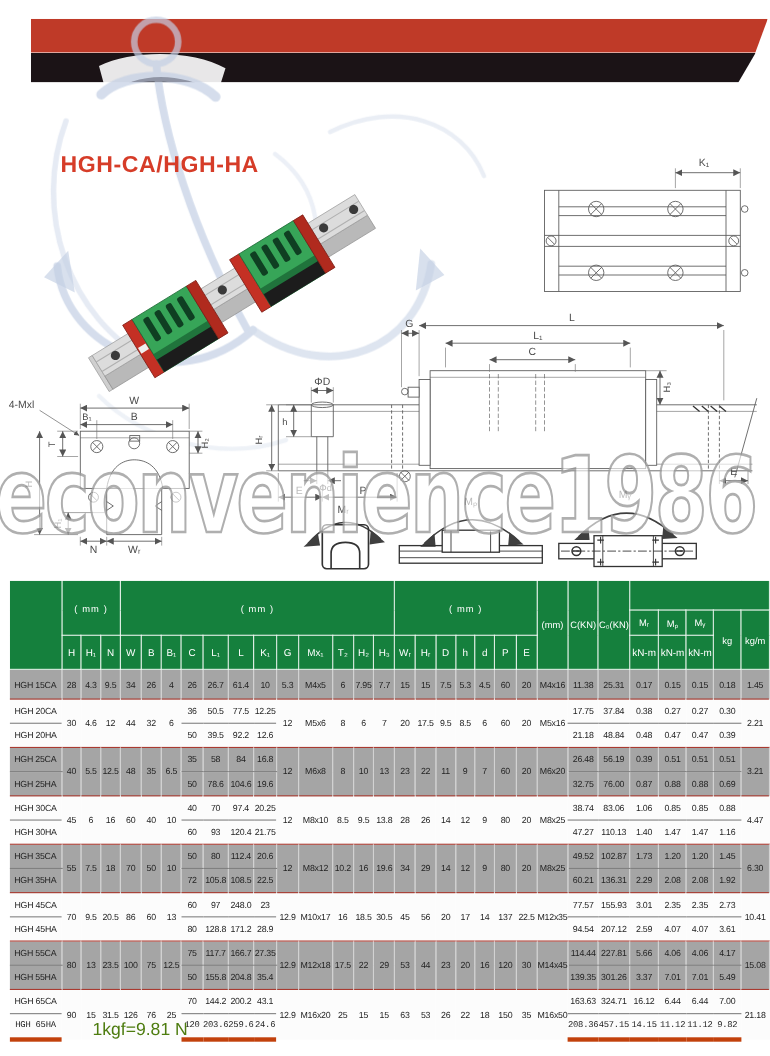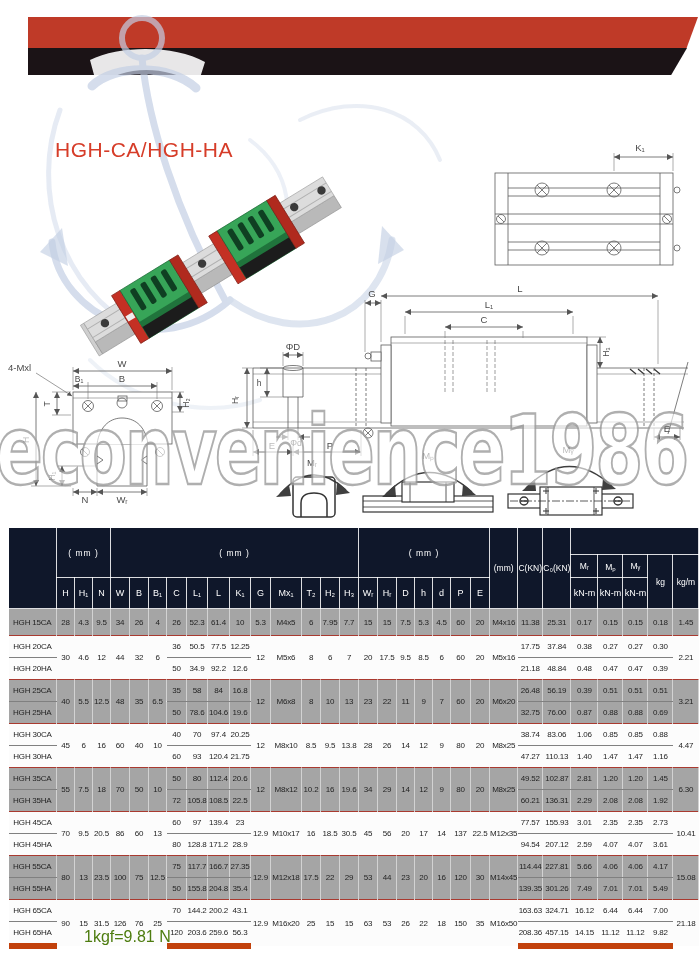--- a/index.html
+++ b/index.html
@@ -6,49 +6,49 @@
   .page{position:relative;width:700px;height:960px;background:#ffffff;overflow:hidden;
         font-family:"Liberation Sans",sans-serif;}
   
   .banner-red{position:absolute;left:28px;top:17px;width:670px;height:31px;background:#bf3a28;
               clip-path:polygon(0 0,100% 0,98.3% 100%,0 100%);z-index:2;}
   .banner-black{position:absolute;left:28px;top:48px;width:659px;height:27px;background:#1b1316;
               clip-path:polygon(0 0,100% 0,97.6% 100%,0 100%);z-index:2;}
   
   .anchor-svg{position:absolute;left:0;top:0;z-index:3;pointer-events:none;}
   
-  .title{position:absolute;left:55px;top:138px;font-size:21px;font-weight:normal;color:#d63c28;
+  .title{position:absolute;left:55px;top:138px;font-size:21px;font-weight:bold;color:#d63c28;
          letter-spacing:.5px;z-index:6;}
   
   .diagram-svg{position:absolute;left:0;top:0;z-index:4;pointer-events:none;}
   .dlab{font-family:"Liberation Sans",sans-serif;font-size:9.5px;fill:#4a4a4a;}
   .dlab-s{font-family:"Liberation Sans",sans-serif;font-size:8.5px;fill:#4a4a4a;}
   
   .wm-text{position:absolute;left:-4px;top:403px;z-index:5;font-weight:bold;font-size:96px;line-height:1;
            font-family:"DejaVu Sans",sans-serif;color:rgba(255,255,255,.78);
            -webkit-text-stroke:2.5px #9c9c9c;letter-spacing:-3px;white-space:nowrap;
            transform:scale(.72,1);transform-origin:0 0;opacity:.8;}
   
   table.spec{position:absolute;left:8px;top:527px;z-index:10;border-collapse:collapse;table-layout:fixed;
              font-family:"Liberation Sans",sans-serif;}
-  table.spec th{background:#0f172a;color:#fff;font-weight:normal;border:1px solid rgba(255,255,255,.85);
+  table.spec th{background:#15803d;color:#fff;font-weight:normal;border:1px solid rgba(255,255,255,.85);
                 font-size:8.5px;padding:0;text-align:center;}
   table.spec thead tr:nth-child(1) th{height:26px;}
   table.spec thead tr:nth-child(2) th{height:22px;}
   table.spec thead tr:nth-child(3) th{height:30px;font-size:9px;}
   th.grp{font-size:10px;letter-spacing:1px;}
   table.spec td{padding:0;text-align:center;font-size:8px;color:#242424;height:21px;
                 white-space:nowrap;letter-spacing:-.2px;}
   tr.single td{height:26px;}
   tr.gray td{background:#a5a5a5;border-right:1px solid rgba(255,255,255,.5);}
   tr.white td{background:#fcfcfc;}
   td.div{border-bottom:1px solid #808080 !important;}
   td.model{text-align:left;padding-left:3px;font-size:8.5px;color:#3d3734;}
   tr.gstart td{border-top:1px solid #a93a30;}
-  table.spec tbody tr:last-child td{border-bottom:6px solid #c2410c;}
+  table.spec tbody tr:last-child td{border-bottom:4px solid #c2410c;font-family:Liberation Mono, monospace;}
   
   .footer-note{position:absolute;left:84px;top:928px;font-size:16px;color:#4d7c0f;z-index:10;}
 </style>
 </head>
 <body>
 
 <div class="page">
 
   <div class="banner-red"></div>
   <div class="banner-black"></div>
@@ -450,21 +450,21 @@
     <tbody id="tbody">
         <tr class="gray single gstart">
           <td class="model">HGH 15CA</td>
           <td rowspan="1">28</td>
           <td rowspan="1">4.3</td>
           <td rowspan="1">9.5</td>
           <td rowspan="1">34</td>
           <td rowspan="1">26</td>
           <td rowspan="1">4</td>
           <td>26</td>
-          <td>52.3</td>
+          <td>26.7</td>
           <td>61.4</td>
           <td>10</td>
           <td rowspan="1">5.3</td>
           <td rowspan="1">M4x5</td>
           <td rowspan="1">6</td>
           <td rowspan="1">7.95</td>
           <td rowspan="1">7.7</td>
           <td rowspan="1">15</td>
           <td rowspan="1">15</td>
           <td rowspan="1">7.5</td>
@@ -510,21 +510,21 @@
           <td class="div">37.84</td>
           <td class="div">0.38</td>
           <td class="div">0.27</td>
           <td class="div">0.27</td>
           <td class="div">0.30</td>
           <td rowspan="2">2.21</td>
         </tr>
         <tr class="white pair">
           <td class="model">HGH 20HA</td>
           <td>50</td>
-          <td>34.9</td>
+          <td>39.5</td>
           <td>92.2</td>
           <td>12.6</td>
           <td>21.18</td>
           <td>48.84</td>
           <td>0.48</td>
           <td>0.47</td>
           <td>0.47</td>
           <td>0.39</td>
         </tr>
         <tr class="gray pair gstart">
@@ -639,21 +639,21 @@
           <td rowspan="2">34</td>
           <td rowspan="2">29</td>
           <td rowspan="2">14</td>
           <td rowspan="2">12</td>
           <td rowspan="2">9</td>
           <td rowspan="2">80</td>
           <td rowspan="2">20</td>
           <td rowspan="2">M8x25</td>
           <td class="div">49.52</td>
           <td class="div">102.87</td>
-          <td class="div">2.81</td>
+          <td class="div">1.73</td>
           <td class="div">1.20</td>
           <td class="div">1.20</td>
           <td class="div">1.45</td>
           <td rowspan="2">6.30</td>
         </tr>
         <tr class="gray pair">
           <td class="model">HGH 35HA</td>
           <td>72</td>
           <td>105.8</td>
           <td>108.5</td>
@@ -668,21 +668,21 @@
         <tr class="white pair gstart">
           <td class="model div">HGH 45CA</td>
           <td rowspan="2">70</td>
           <td rowspan="2">9.5</td>
           <td rowspan="2">20.5</td>
           <td rowspan="2">86</td>
           <td rowspan="2">60</td>
           <td rowspan="2">13</td>
           <td class="div">60</td>
           <td class="div">97</td>
-          <td class="div">139.4</td>
+          <td class="div">248.0</td>
           <td class="div">23</td>
           <td rowspan="2">12.9</td>
           <td rowspan="2">M10x17</td>
           <td rowspan="2">16</td>
           <td rowspan="2">18.5</td>
           <td rowspan="2">30.5</td>
           <td rowspan="2">45</td>
           <td rowspan="2">56</td>
           <td rowspan="2">20</td>
           <td rowspan="2">17</td>
@@ -745,21 +745,21 @@
           <td rowspan="2">15.08</td>
         </tr>
         <tr class="gray pair">
           <td class="model">HGH 55HA</td>
           <td>50</td>
           <td>155.8</td>
           <td>204.8</td>
           <td>35.4</td>
           <td>139.35</td>
           <td>301.26</td>
-          <td>7.49</td>
+          <td>3.37</td>
           <td>7.01</td>
           <td>7.01</td>
           <td>5.49</td>
         </tr>
         <tr class="white pair gstart">
           <td class="model div">HGH 65CA</td>
           <td rowspan="2">90</td>
           <td rowspan="2">15</td>
           <td rowspan="2">31.5</td>
           <td rowspan="2">126</td>
@@ -788,21 +788,21 @@
           <td class="div">6.44</td>
           <td class="div">6.44</td>
           <td class="div">7.00</td>
           <td rowspan="2">21.18</td>
         </tr>
         <tr class="white pair">
           <td class="model">HGH 65HA</td>
           <td>120</td>
           <td>203.6</td>
           <td>259.6</td>
-          <td>56.3</td>
+          <td>24.6</td>
           <td>208.36</td>
           <td>457.15</td>
           <td>14.15</td>
           <td>11.12</td>
           <td>11.12</td>
           <td>9.82</td>
         </tr>
       </tbody>
   </table>
 

